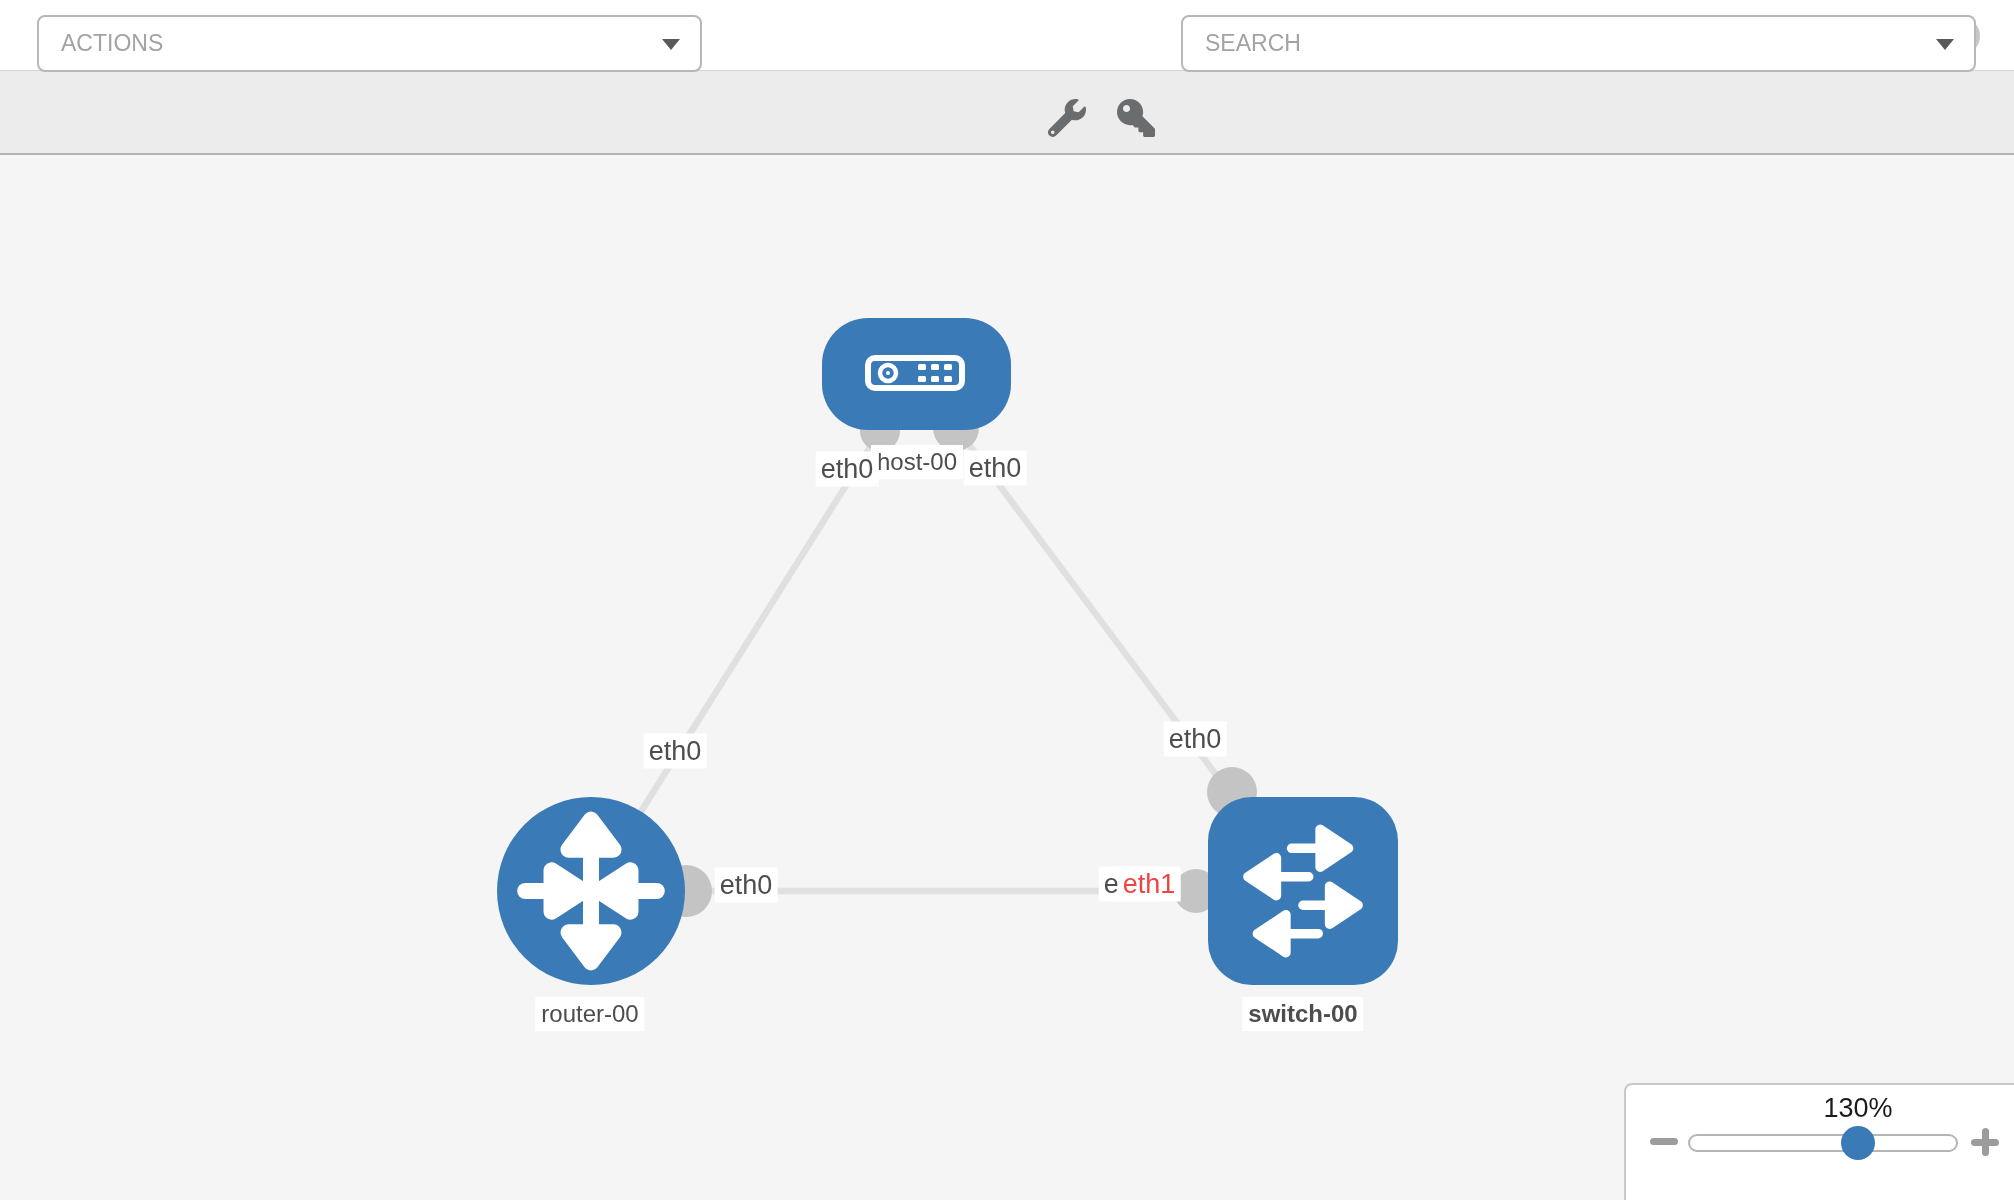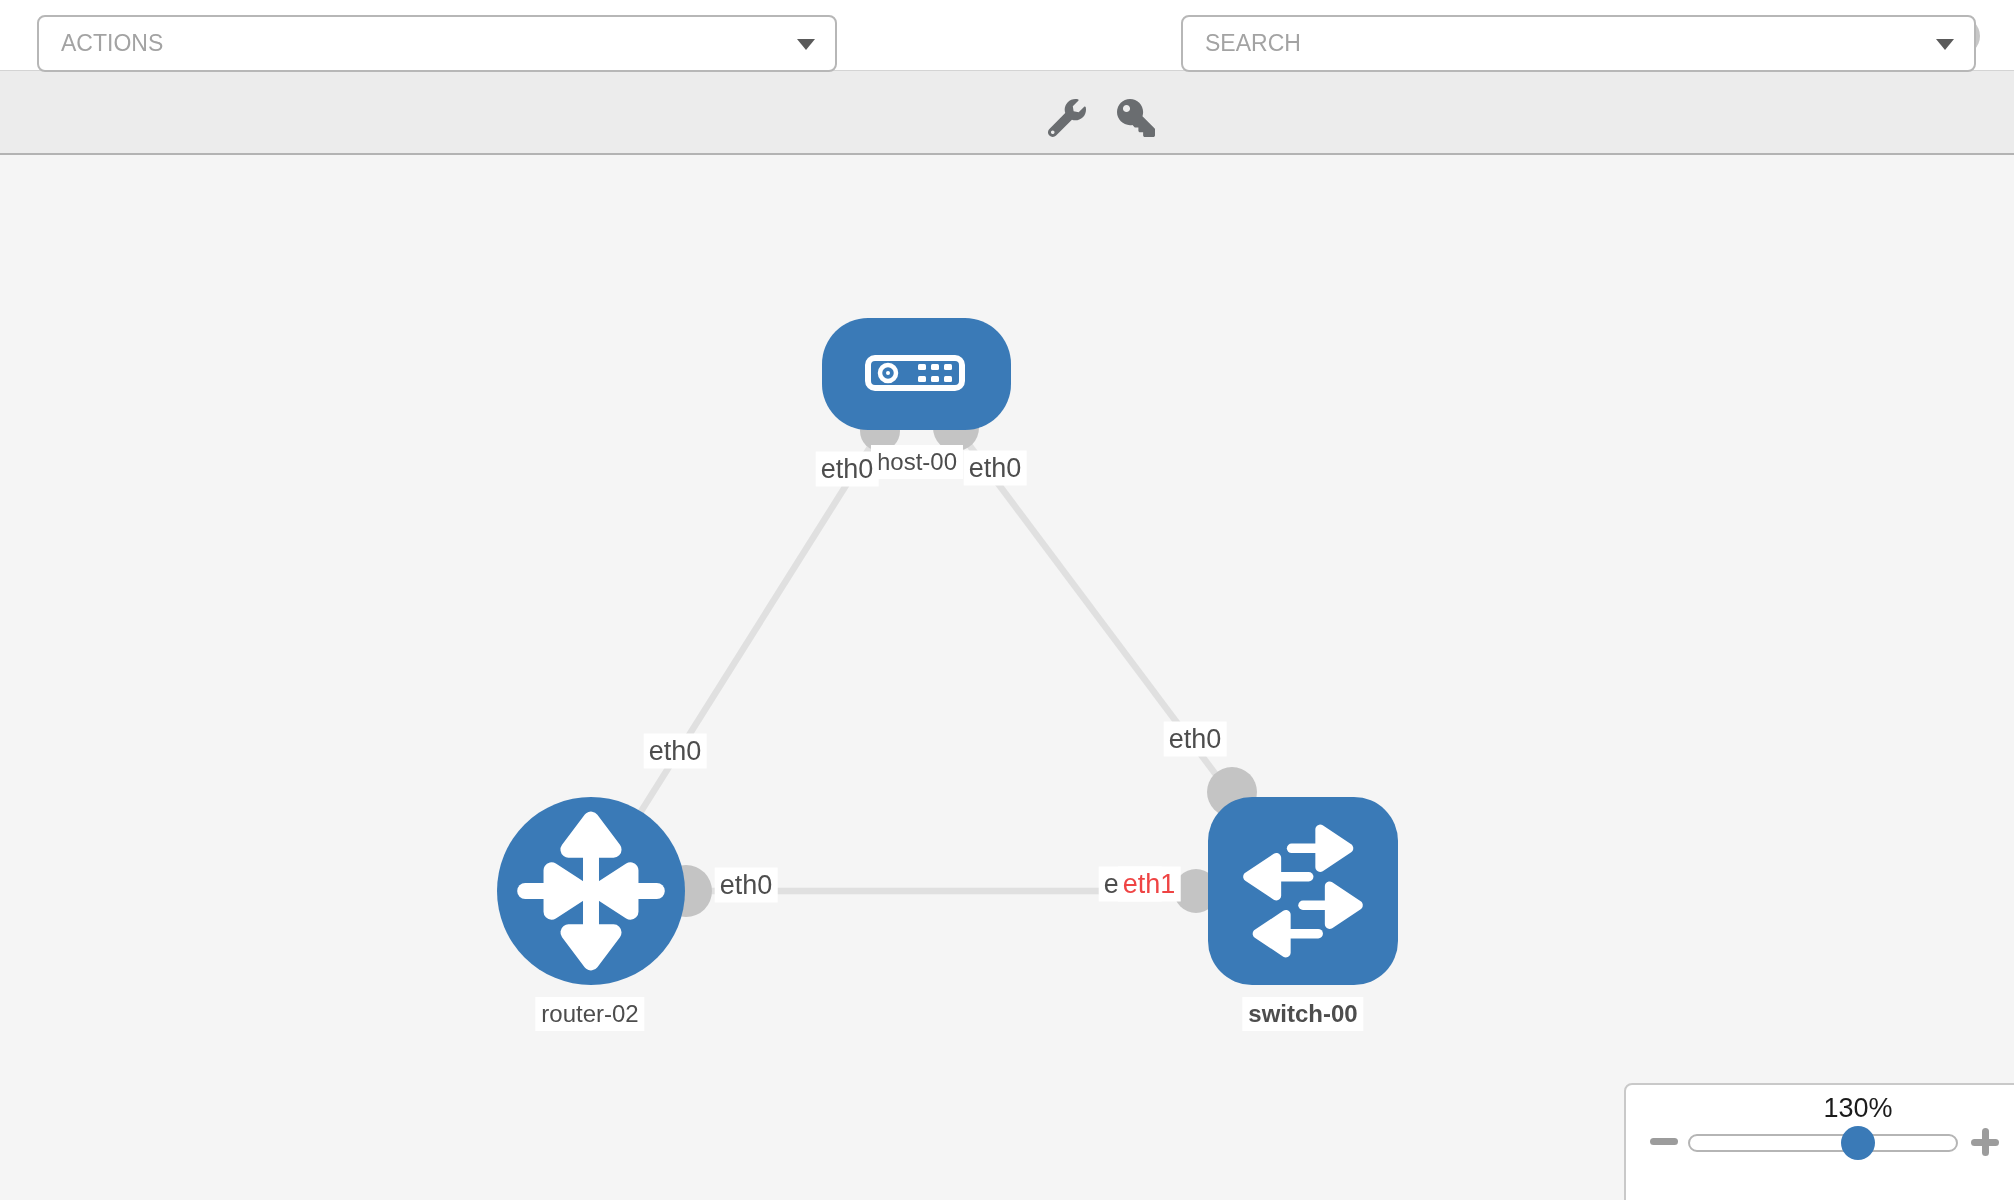--- a/index.html
+++ b/index.html
@@ -37,21 +37,21 @@
     border:2px solid #b7b7b7;border-radius:8px;box-sizing:border-box;cursor:pointer;
   }
   .select .txt{
     position:absolute;left:22px;top:0;line-height:53px;font-size:23px;color:#a3a3a3;
   }
   .select .caret{
     position:absolute;right:20px;top:22px;width:0;height:0;
     border-left:9px solid transparent;border-right:9px solid transparent;
     border-top:11px solid #5a5a5a;
   }
-  .select.actions{left:37px;width:800px;}
+  .select.actions{left:37px;width:665px;}
   .select.search{left:1181px;width:795px;}
   .tool-icon{position:absolute;top:99px;width:38px;height:38px;z-index:21;cursor:pointer;}
   .tool-icon svg{width:38px;height:38px;fill:#6a6d70;}
   .tool-icon.wrench{left:1048px;}
   .tool-icon.key{left:1117px;}
   
   .canvas{position:absolute;top:0;left:0;width:2014px;height:1200px;z-index:1;}
   #net{position:absolute;top:0;left:0;}
   .node{position:absolute;z-index:3;cursor:pointer;}
   .node svg{position:absolute;left:0;top:0;width:100%;height:100%;}
@@ -136,21 +136,21 @@
             <path d="M50 57 H64"></path>
             <path d="M79 57 L64 47 V67 Z"></path>
             <path d="M41 72 H58"></path>
             <path d="M26 72 L41 62 V82 Z"></path>
           </g>
         </svg>
       </div>
     </div>
   <div id="labels-layer">
       <div class="net-label node-name" style="left: 917px; top: 462px; color: rgb(77, 77, 77);">host-00</div>
-      <div class="net-label node-name" style="left: 590px; top: 1014px; color: rgb(77, 77, 77);">router-02</div>
+      <div class="net-label node-name" style="left: 590px; top: 1014px; color: rgb(77, 77, 77);">router-00</div>
       <div class="net-label node-name" style="left: 1303px; top: 1014px; color: rgb(77, 77, 77); font-weight: bold;">switch-00</div>
       <div class="net-label if-name" style="left: 847px; top: 469px; color: rgb(77, 77, 77);">eth0</div>
       <div class="net-label if-name" style="left: 995px; top: 468px; color: rgb(77, 77, 77);">eth0</div>
       <div class="net-label if-name" style="left: 675px; top: 751px; color: rgb(77, 77, 77);">eth0</div>
       <div class="net-label if-name" style="left: 746px; top: 885px; color: rgb(77, 77, 77);">eth0</div>
       <div class="net-label if-name" style="left: 1195px; top: 739px; color: rgb(77, 77, 77);">eth0</div>
       <div class="net-label if-name" style="left: 1130px; top: 884px; color: rgb(77, 77, 77);">eth0</div>
       <div class="net-label if-name" style="left: 1149px; top: 884px; color: #ef4444;">eth1</div>
     </div>
 

